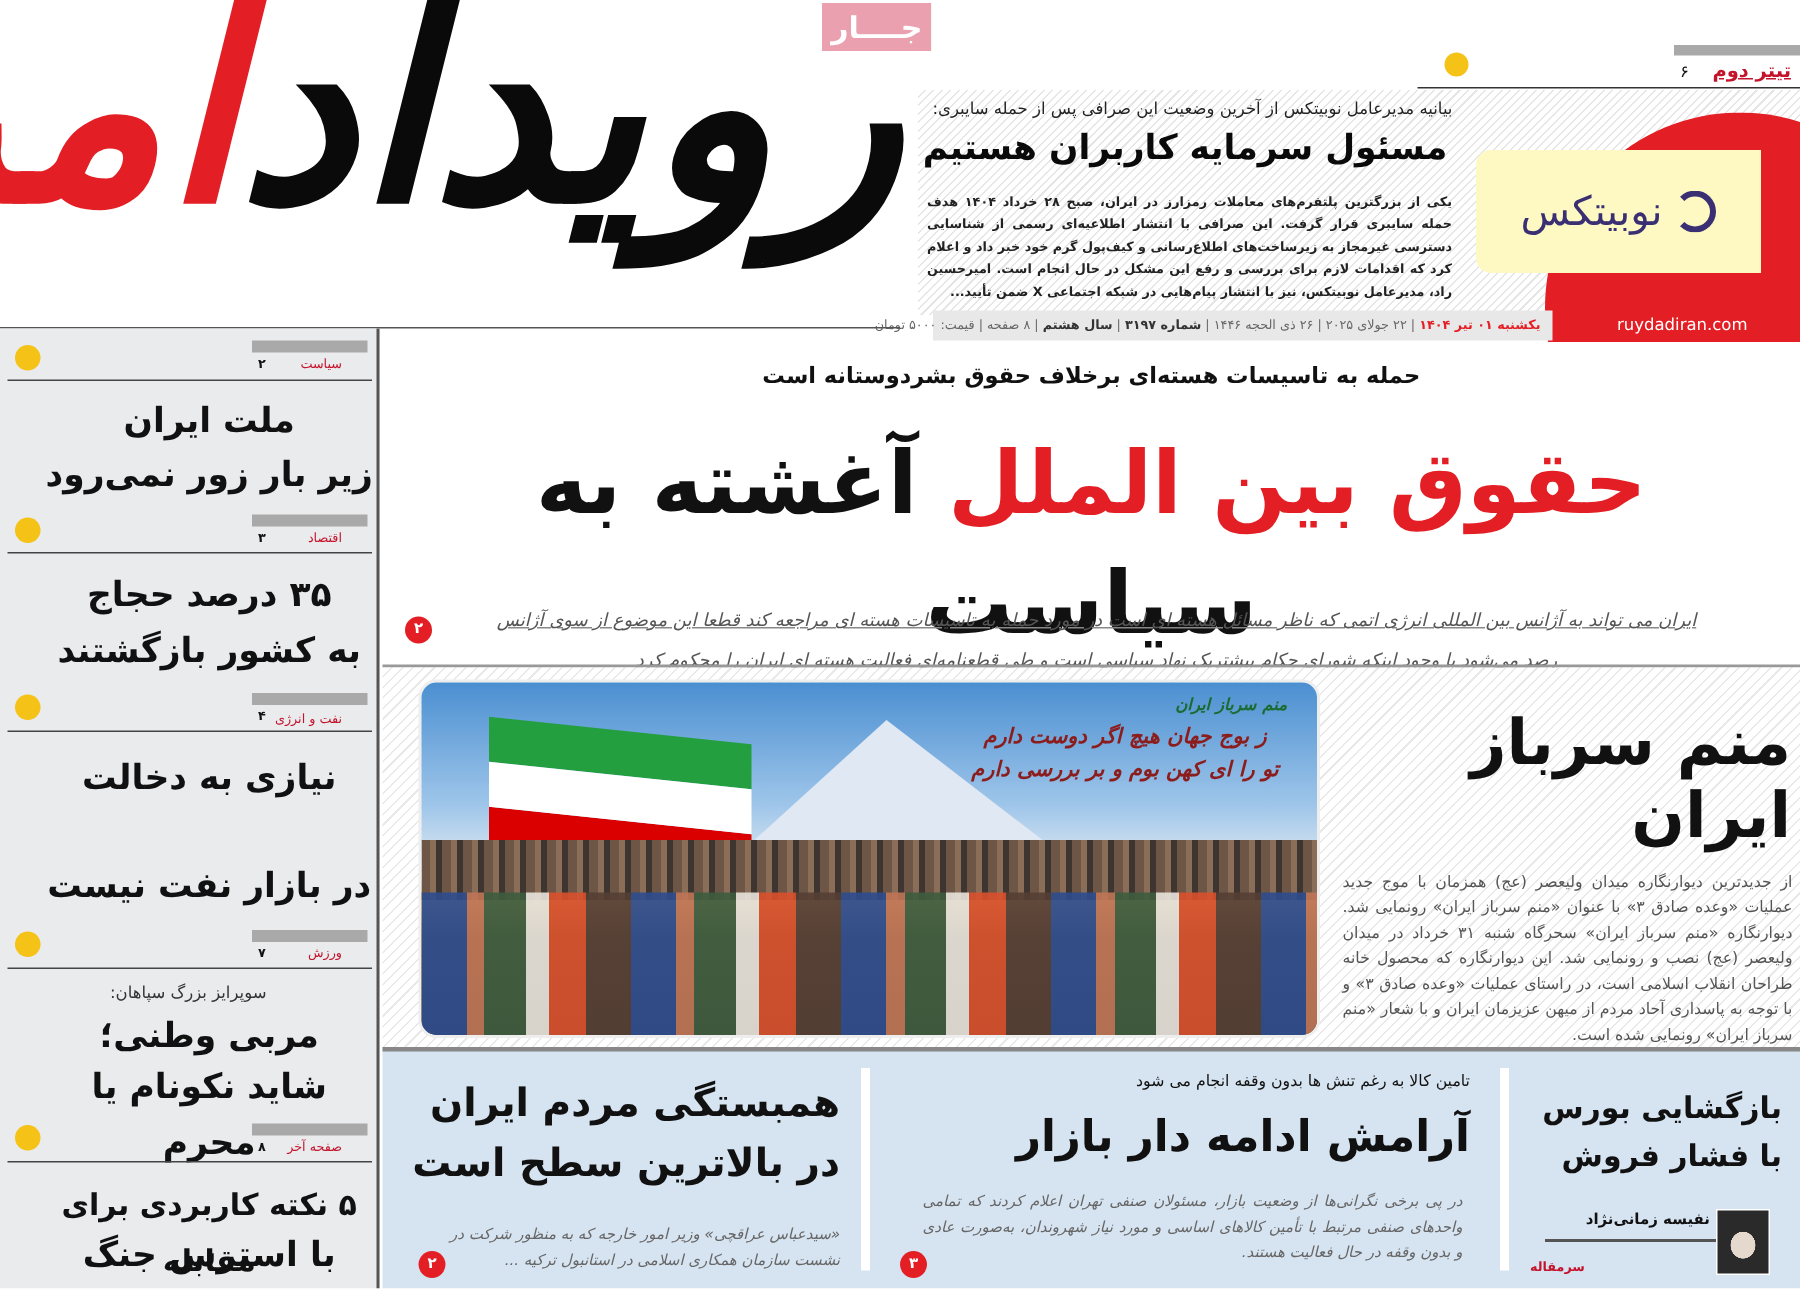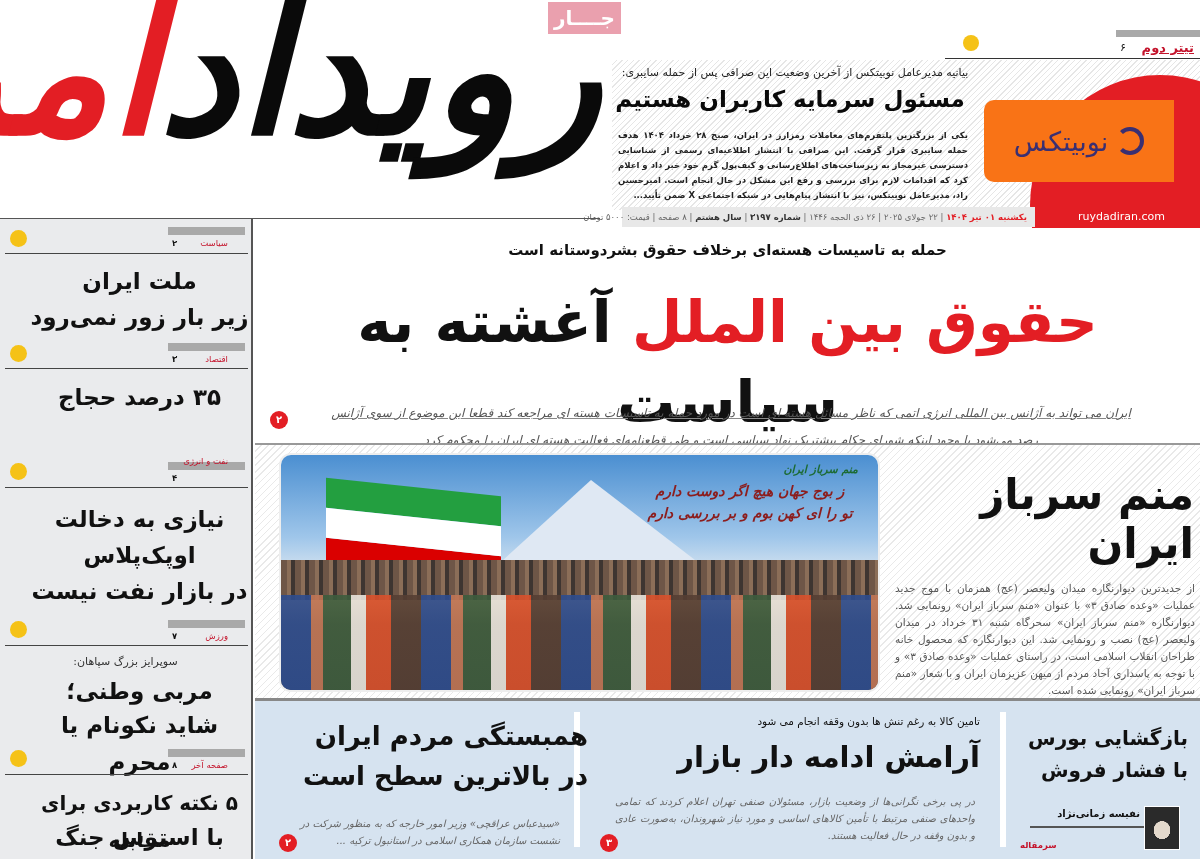--- a/index.html
+++ b/index.html
@@ -14,21 +14,21 @@
   #masthead .logo .black { color: #0a0a0a; }
   #masthead .logo .red { color: #e31e24; }
   #jesar-tag { left: 548px; top: 2px; width: 73px; height: 32px; background: #eaa0ae; color: #fff; font-weight: bold; font-size: 20px; text-align: center; line-height: 32px; clip-path: polygon(0 0,100% 0,100% 100%,92% 115%,90% 100%,0 100%); }
 
   
   #feature { left: 612px; top: 60px; width: 588px; height: 150px; background: repeating-linear-gradient(135deg,#ffffff 0 3px,#e6e6e6 3px 4px); }
   #feature-sub { right: 230px; top: 66px; width: 350px; font-size: 11px; text-align: center; color: #222; }
   #feature-title { right: 230px; top: 86px; width: 360px; font-size: 23px; font-weight: 900; text-align: center; color: #0a0a0a; letter-spacing: -0.5px; }
   #feature-body { right: 232px; top: 128px; width: 350px; font-size: 8.5px; font-weight: bold; line-height: 15px; text-align: justify; color: #222; }
   #nobitex-circle { left: 1030px; top: 75px; width: 260px; height: 260px; border-radius: 50%; background: #e31e24; clip-path: inset(0 90px 107px 0); }
-  #nobitex-box { left: 984px; top: 100px; width: 190px; height: 82px; background: #f97316; border-radius: 10px 0 0 10px; display: flex; align-items: center; justify-content: center; gap: 8px; }
+  #nobitex-box { left: 984px; top: 100px; width: 190px; height: 82px; background: #fef9c3; border-radius: 10px 0 0 10px; display: flex; align-items: center; justify-content: center; gap: 8px; }
   #nobitex-name { font-size: 27px; color: #3a2f72; font-family: "DejaVu Sans", sans-serif; }
   #nobitex-logo { width: 28px; height: 28px; border: 4px solid #3a2f72; border-left-color: transparent; border-right-color: #3a2f72; border-radius: 50%; }
 
   #titr-bar { left: 1116px; top: 30px; width: 84px; height: 7px; background: #a9a9a9; }
   #titr-label { right: 6px; top: 40px; font-size: 13px; color: #c4142c; font-weight: bold; text-decoration: underline; }
   #titr-num { left: 1120px; top: 41px; font-size: 11px; }
   #titr-dot { left: 963px; top: 35px; width: 16px; height: 16px; border-radius: 50%; background: #f5c217; }
   #titr-line { left: 945px; top: 58px; width: 255px; height: 1px; background: #333; }
 
   
@@ -77,21 +77,21 @@
   #bottom-band { left: 255px; top: 698px; width: 945px; height: 161px; background: #d6e3f0; border-top: 3px solid #888; }
   .vbar { position: absolute; width: 6px; background: #fff; }
   #b1-title { left: 1020px; top: 722px; width: 168px; direction: rtl; text-align: right; font-size: 20px; font-weight: 900; line-height: 32px; }
   #b1-author { left: 1020px; top: 808px; width: 120px; direction: rtl; text-align: right; font-size: 10px; font-weight: bold; }
   #b1-role { left: 1020px; top: 840px; width: 120px; direction: rtl; text-align: left; font-size: 8.5px; color: #c4142c; font-weight: bold; }
   #b1-rule { left: 1030px; top: 826px; width: 115px; height: 2px; background: #555; }
   #b1-photo { left: 1144px; top: 806px; width: 36px; height: 44px; background: radial-gradient(ellipse 40% 35% at 50% 55%, #e4d9cc 60%, transparent 62%), #2a2a2a; border: 1px solid #fff; }
   #b2-sub { left: 600px; top: 715px; width: 380px; direction: rtl; text-align: right; font-size: 10.5px; }
   #b2-title { left: 600px; top: 733px; width: 380px; direction: rtl; text-align: right; font-size: 29px; font-weight: 900; line-height: 48px; letter-spacing: -1px; }
   #b2-body { left: 615px; top: 793px; width: 360px; direction: rtl; text-align: justify; font-size: 10px; font-style: italic; color: #666; line-height: 17px; }
-  #b3-title { left: 270px; top: 716px; width: 290px; direction: rtl; text-align: right; font-size: 26px; font-weight: 900; line-height: 40px; letter-spacing: -1px; margin-left: 28px; }
+  #b3-title { left: 270px; top: 716px; width: 290px; direction: rtl; text-align: right; font-size: 26px; font-weight: 900; line-height: 40px; letter-spacing: -1px; }
   #b3-body { left: 300px; top: 815px; width: 260px; direction: rtl; text-align: right; font-size: 10px; font-style: italic; color: #666; line-height: 17px; }
 </style>
 </head>
 <body>
 
 <div id="masthead" class="abs">
   <div class="logo">
     <span class="black">رویداد</span><span class="red">امروز</span>
   </div>
 </div>
@@ -135,28 +135,28 @@
   <div class="sec-rule" style="top:34px"></div>
   <div class="side-head" style="top:44px">ملت ایران</div>
   <div class="side-head" style="top:80px">زیر بار زور نمی‌رود</div>
 
   <div class="sec-bar" style="top:124px"></div>
   <div class="sec-label" style="top:135px">اقتصاد</div>
   <div class="sec-num" style="top:135px">۳</div>
   <div class="sec-dot" style="top:126px"></div>
   <div class="sec-rule" style="top:149px"></div>
   <div class="side-head" style="top:160px">۳۵ درصد حجاج</div>
+  <div class="side-head" style="top:197px">به کشور بازگشتند</div>
 
   <div class="sec-bar" style="top:243px"></div>
-  <div class="sec-label" style="top:237px">نفت و انرژی</div>
+  <div class="sec-label" style="top:256px">نفت و انرژی</div>
   <div class="sec-num" style="top:254px">۴</div>
   <div class="sec-dot" style="top:244px"></div>
   <div class="sec-rule" style="top:268px"></div>
   <div class="side-head" style="top:282px">نیازی به دخالت</div>
-  <div class="side-head" style="top:318px">اوپک‌پلاس</div>
   <div class="side-head" style="top:354px">در بازار نفت نیست</div>
 
   <div class="sec-bar" style="top:401px"></div>
   <div class="sec-label" style="top:412px">ورزش</div>
   <div class="sec-num" style="top:412px">۷</div>
   <div class="sec-dot" style="top:402px"></div>
   <div class="sec-rule" style="top:426px"></div>
   <div class="side-kicker" style="top:436px">سوپرایز بزرگ سپاهان:</div>
   <div class="side-head" style="top:454px">مربی وطنی؛</div>
   <div class="side-head" style="top:488px">شاید نکونام یا محرم</div>

